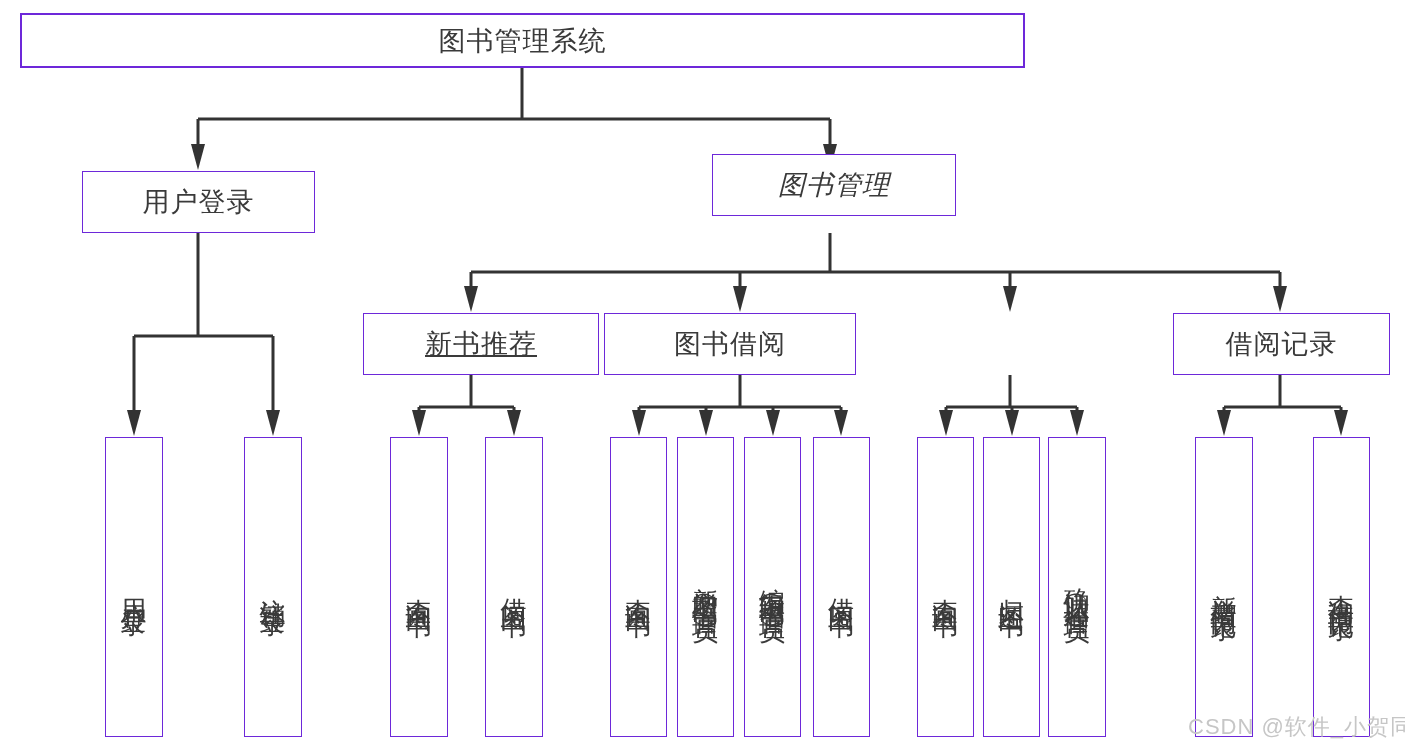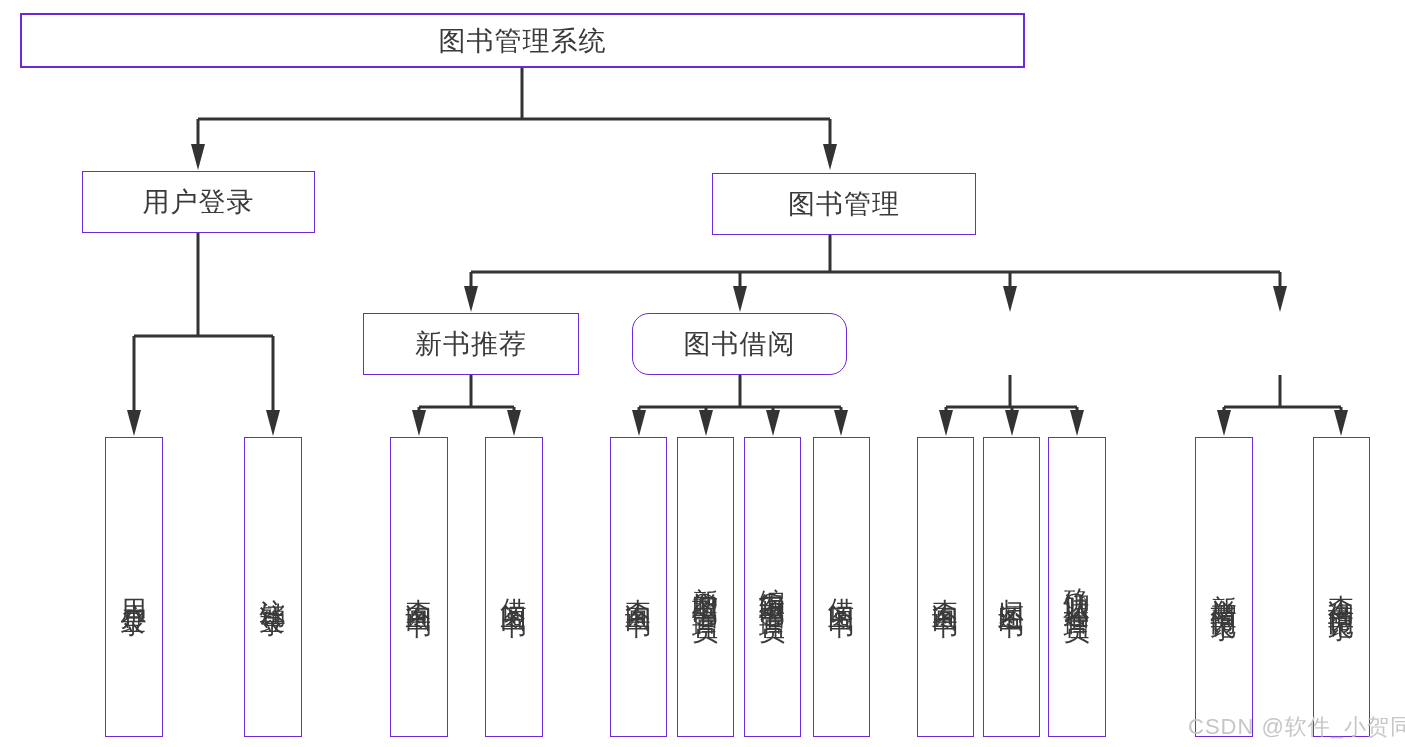--- a/index.html
+++ b/index.html
@@ -80,24 +80,25 @@
       <polygon points="1005,410 1019,410 1012,436"></polygon>
       <polygon points="1070,410 1084,410 1077,436"></polygon>
       <polygon points="1217,410 1231,410 1224,436"></polygon>
       <polygon points="1334,410 1348,410 1341,436"></polygon>
     </g>
   </svg>
 
   <div class="node hnode rootnode" style="left:20px;top:13px;width:1005px;height:55px;">图书管理系统</div>
 
   <div class="node hnode" style="left:82px;top:171px;width:233px;height:62px;">用户登录</div>
-  <div class="node hnode" style="left:712px;top:173px;width:264px;height:62px;">图书管理</div>
+  <div class="node hnode" style="left:712px;top:154px;width:244px;height:62px;font-style:italic;">图书管理</div>
 
-  <div class="node hnode" style="left:363px;top:313px;width:216px;height:62px;">新书推荐</div>
-  <div class="node hnode" style="left:632px;top:313px;width:215px;height:62px;border-radius:17px;">图书借阅</div>
+  <div class="node hnode" style="left:363px;top:313px;width:236px;height:62px;text-decoration:underline;">新书推荐</div>
+  <div class="node hnode" style="left:604px;top:313px;width:252px;height:62px;">图书借阅</div>
+  <div class="node hnode" style="left:1173px;top:313px;width:217px;height:62px;">借阅记录</div>
 
   <div class="node vnode" style="left:105px;top:437px;width:58px;height:300px;">
     <span>用户登录</span>
   </div>
   <div class="node vnode" style="left:244px;top:437px;width:58px;height:300px;">
     <span>注销登录</span>
   </div>
 
   <div class="node vnode" style="left:390px;top:437px;width:58px;height:300px;">
     <span>查询图书</span>

